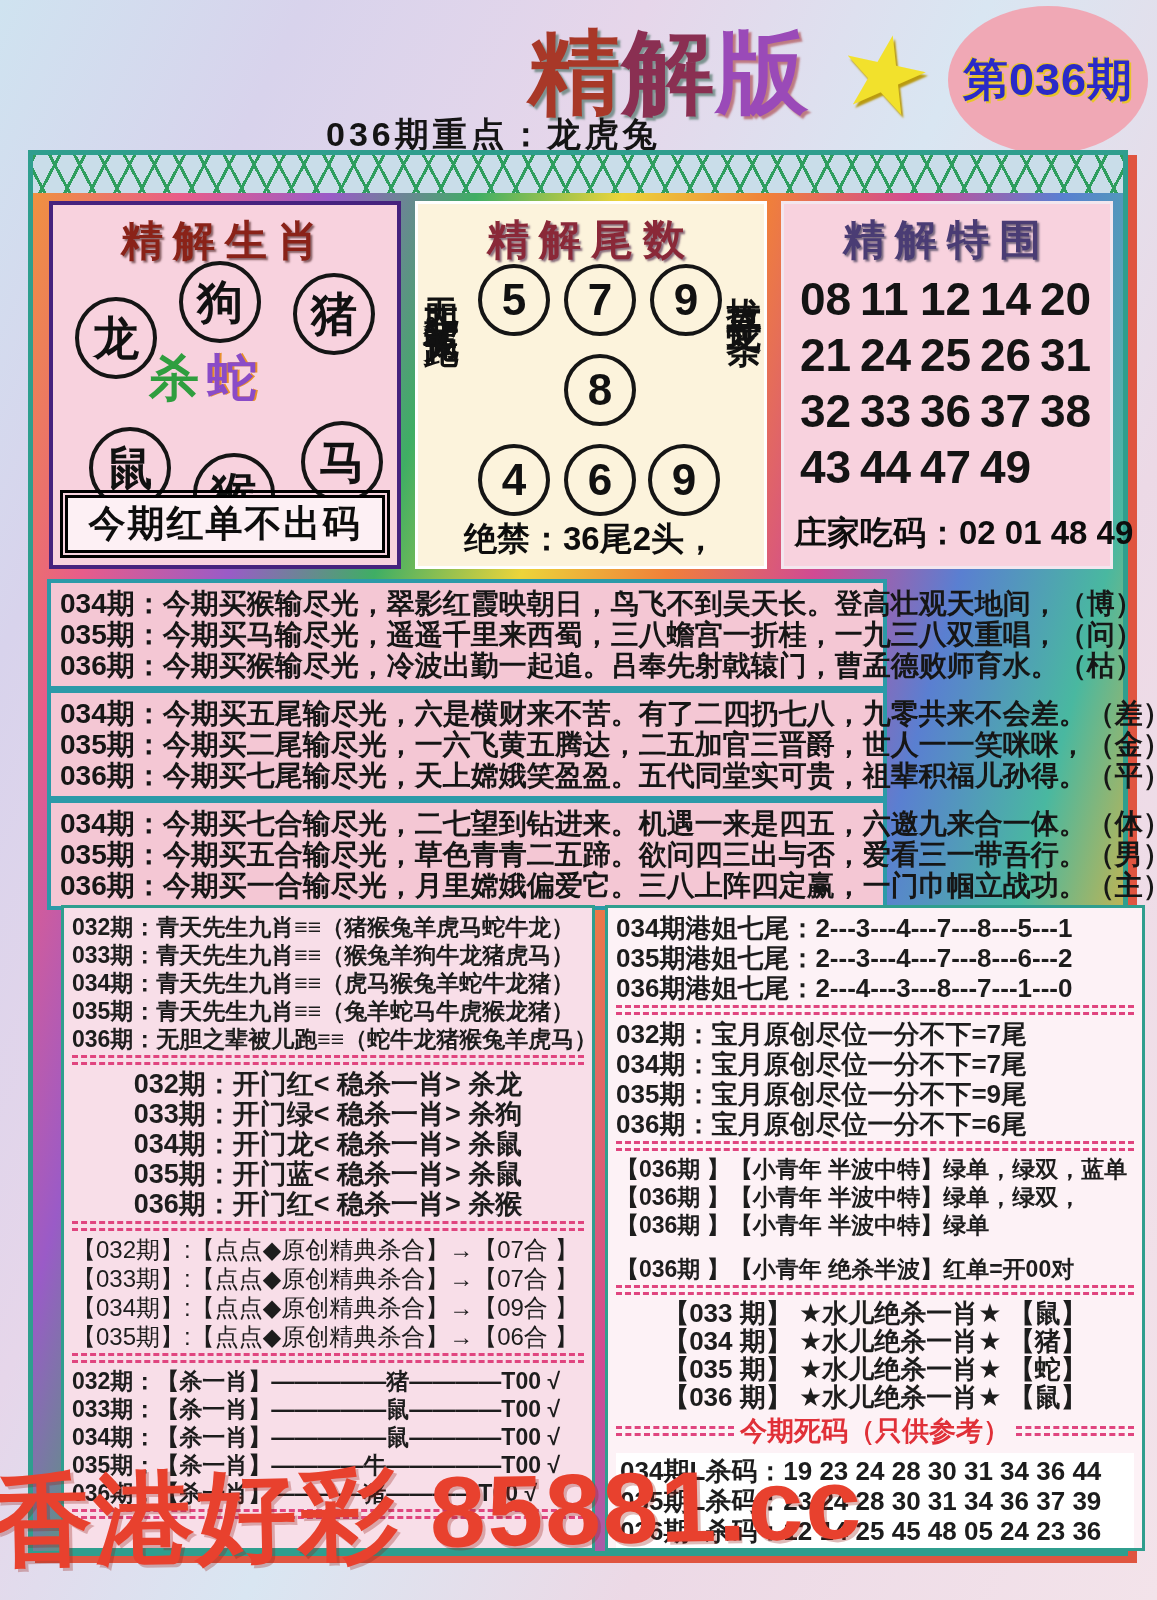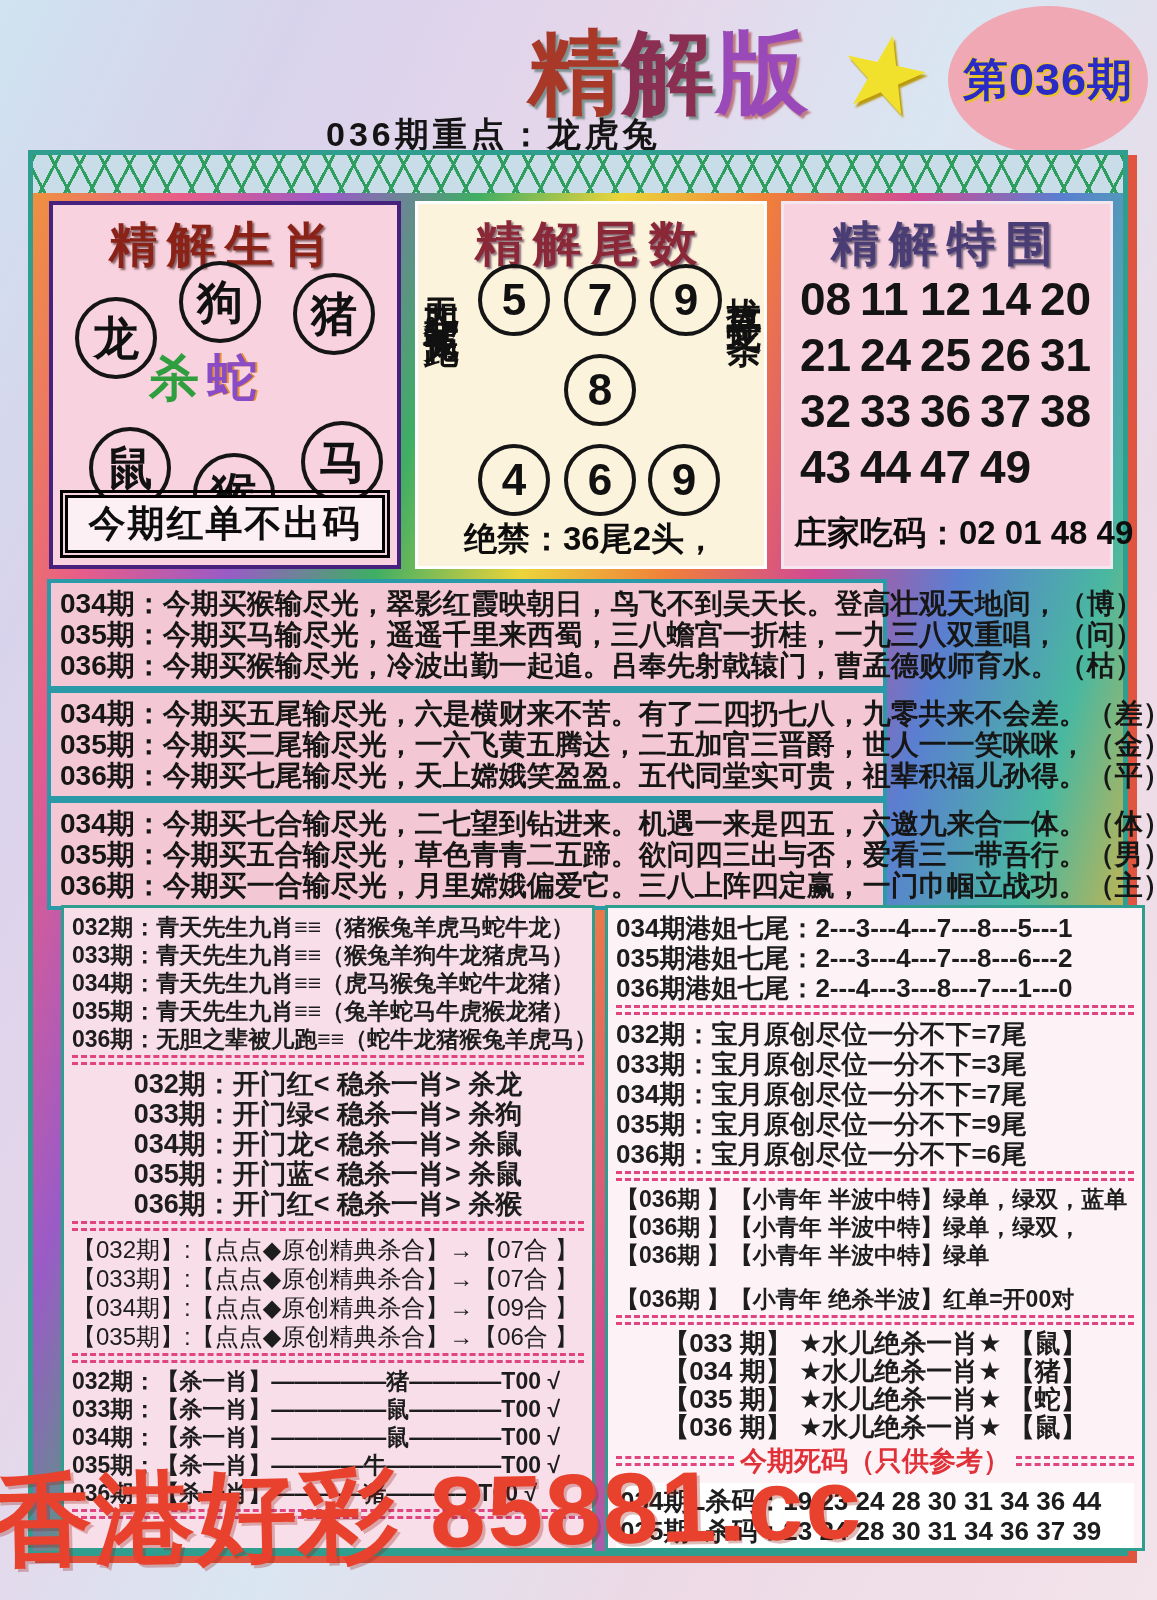--- a/index.html
+++ b/index.html
@@ -38,21 +38,21 @@
     background-image:
       repeating-linear-gradient(62deg,transparent 0 9px,#2e9e5e 9px 12px,transparent 12px 22px),
       repeating-linear-gradient(-62deg,transparent 0 9px,#2e9e5e 9px 12px,transparent 12px 22px);
   }
 
   
   .box{position:absolute;top:46px;height:368px;box-sizing:border-box;}
   .box-zodiac{left:16px;width:352px;background:#f8d2de;border:4px solid #46227e;}
   .box-tail{left:382px;width:352px;background:#fcf3dc;border:3px solid #ffffff;}
   .box-special{left:748px;width:332px;background:#f8d2de;border:3px solid #f3e6ee;}
-  .art-title{position:absolute;top:8px;left:0;right:0;text-align:center;font-size:48px;font-weight:bold;letter-spacing:10px;white-space:nowrap;}
+  .art-title{position:absolute;top:8px;left:0;right:0;text-align:center;font-size:42px;font-weight:bold;letter-spacing:10px;white-space:nowrap;}
   .art-red{color:#8a2218;text-shadow:2px 2px 2px rgba(60,20,20,.6);}
   .art-wine{color:#8a2838;text-shadow:2px 2px 2px rgba(60,20,60,.6);}
   .art-blue{color:#4a3c74;text-shadow:2px 2px 2px rgba(30,30,60,.6);}
 
   .circle{
     position:absolute;width:82px;height:82px;border:4px solid #151515;border-radius:50%;
     display:flex;align-items:center;justify-content:center;
     font-size:46px;font-weight:bold;color:#111;box-sizing:border-box;line-height:1;
   }
   .kill-label{position:absolute;left:96px;top:148px;font-size:50px;font-weight:bold;letter-spacing:8px;line-height:1;}
@@ -224,21 +224,20 @@
         <div class="r23">036期：【杀一肖】————猪————T00 √</div>
         <div class="dash"></div>
       </div>
 
       <div class="col col-right">
         <div class="r26">034期港姐七尾：2---3---4---7---8---5---1</div>
         <div class="r26">035期港姐七尾：2---3---4---7---8---6---2</div>
         <div class="r26">036期港姐七尾：2---4---3---8---7---1---0</div>
         <div class="dash"></div>
         <div class="r26">032期：宝月原创尽位一分不下=7尾</div>
-        <div class="r26">033期：宝月原创尽位一分不下=3尾</div>
         <div class="r26">034期：宝月原创尽位一分不下=7尾</div>
         <div class="r26">035期：宝月原创尽位一分不下=9尾</div>
         <div class="r26">036期：宝月原创尽位一分不下=6尾</div>
         <div class="dash"></div>
         <div class="r23">【036期 】【小青年 半波中特】绿单，绿双，蓝单</div>
         <div class="r23">【036期 】【小青年 半波中特】绿单，绿双，</div>
         <div class="r23">【036期 】【小青年 半波中特】绿单</div>
         <div class="gap16"></div>
         <div class="r23">【036期 】【小青年 绝杀半波】红单=开00对</div>
         <div class="dash"></div>

